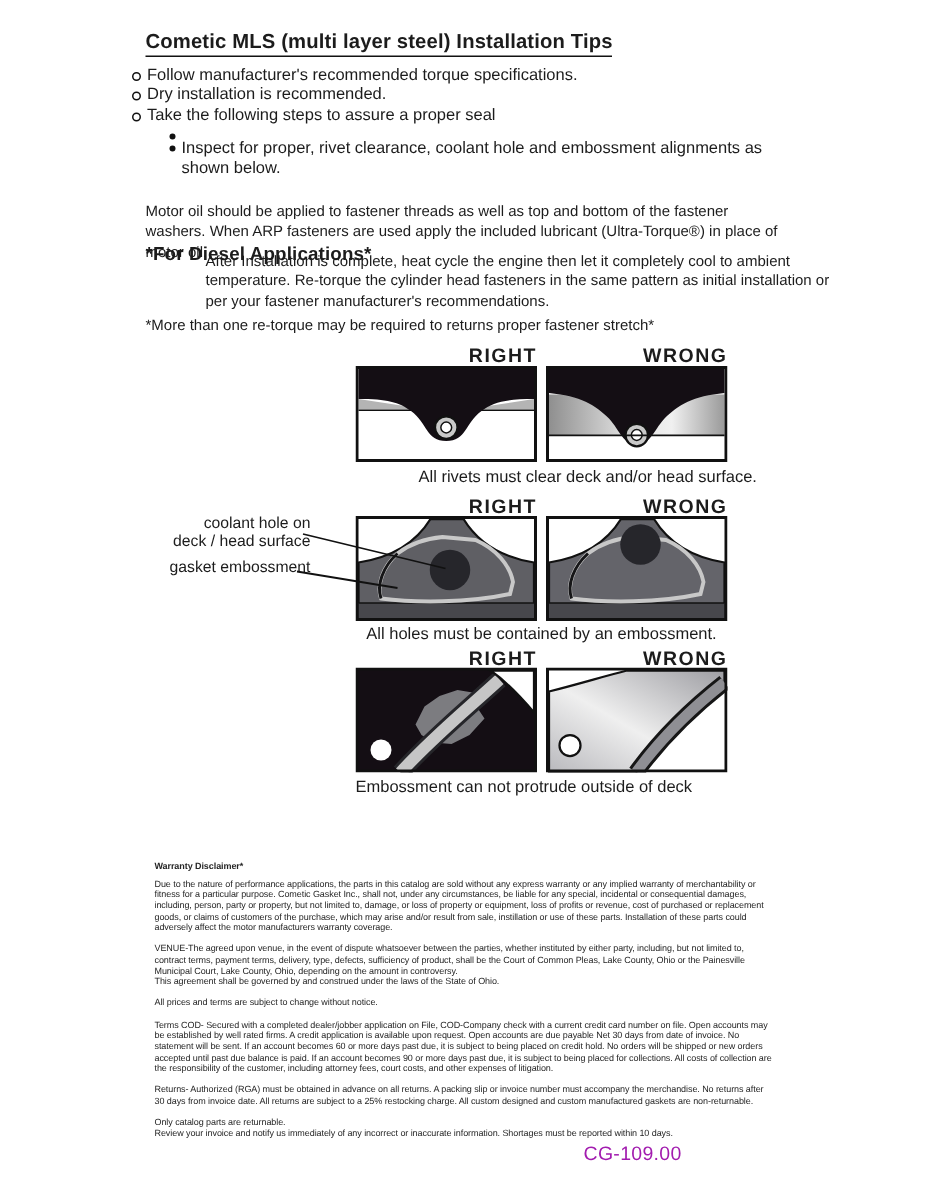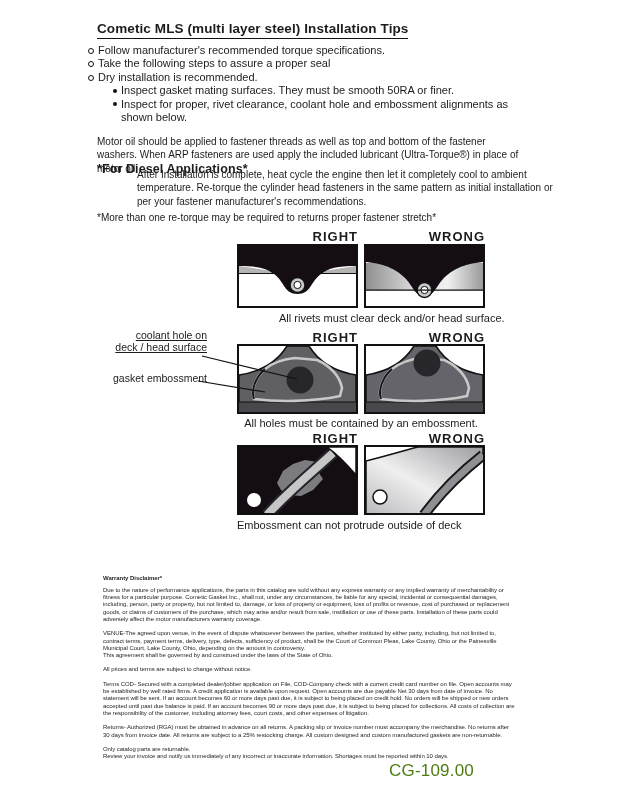--- a/index.html
+++ b/index.html
@@ -14,47 +14,46 @@
   .sub{margin-left:25px;}
   .h2{font-size:12.5px;font-weight:bold;letter-spacing:.1px;margin-top:44px;}
   .dg-head{font-size:13px;font-weight:bold;letter-spacing:1px;text-align:right;width:121px;}
   .caption{font-size:11px;line-height:13px;}
   .lbl{font-size:10.5px;line-height:11.5px;text-align:right;width:112px;}
   svg{display:block;}
   .fineprint{font-size:6px;line-height:7.3px;color:#262626;letter-spacing:-0.05px;width:414px;}
   .fineprint .hd{font-weight:bold;margin-bottom:4.5px;}
   .fineprint p{margin:0 0 7px 0;}
   .fineprint p.tight{margin:0;}
-  .pagenum{font-size:17px;color:#4d7c0f;letter-spacing:.2px;}
+  .pagenum{font-size:13px;color:#a21caf;letter-spacing:.2px;}
 </style>
 </head>
 <body>
 
 <div id="page">
 
   <div class="abs" style="left:97px;top:19px;">
     <span class="title">Cometic MLS (multi layer steel) Installation Tips</span>
   </div>
 
   <div class="abs" style="left:88px;top:44px;width:440px;">
     <div class="bullet-row">
       <span class="b-open"></span>
       <span>Follow manufacturer's recommended torque specifications.</span>
     </div>
     <div class="bullet-row">
       <span class="b-open"></span>
-      <span>Take the following steps to assure a proper seal</span>
+      <span>Dry installation is recommended.</span>
     </div>
     <div class="bullet-row">
       <span class="b-open"></span>
-      <span>Dry installation is recommended.</span>
+      <span>Take the following steps to assure a proper seal</span>
     </div>
     <div class="bullet-row sub">
       <span class="b-dot"></span>
-      <span>Inspect gasket mating surfaces.  They must be smooth 50RA or finer.</span>
     </div>
     <div class="bullet-row sub">
       <span class="b-dot"></span>
       <span>Inspect for proper, rivet clearance, coolant hole and embossment alignments as shown below.</span>
     </div>
   </div>
 
   <div class="abs h2" style="left:97px;top:118px;">*For Diesel Applications*</div>
   <div class="abs body-txt" style="left:97px;top:135px;width:424px;">Motor oil should be applied to fastener threads as well as top and bottom of the fastener washers. When ARP fasteners are used apply the included lubricant (Ultra-Torque®) in place of motor oil.</div>
   <div class="abs body-txt" style="left:97px;top:168px;width:424px;margin-left:40px;">After Installation is complete, heat cycle the engine then let it completely cool to ambient temperature. Re-torque the cylinder head fasteners in the same pattern as initial installation or per your fastener manufacturer's recommendations.</div>
@@ -92,21 +91,21 @@
       <path d="M2,2 H119 V18 C98,20 88,26 79,35 C71,44 70,52 60.5,52 C51,52 50,44 42,35 C33,26 23,20 2,18 Z" fill="#140e14"></path>
       <circle cx="60.5" cy="46" r="7.5" fill="#c9c9c9" stroke="#111" stroke-width="1.5"></circle>
       <circle cx="60.5" cy="46" r="3.6" fill="#ffffff" stroke="#111" stroke-width="1"></circle>
       <line x1="2" y1="46.2" x2="119" y2="46.2" stroke="#111" stroke-width="1.2"></line>
       <rect x="1" y="1" width="119" height="62" fill="none" stroke="#111" stroke-width="2"></rect>
     </svg>
   </div>
 
   <div class="abs caption" style="left:237px;top:312px;margin-left:42px;">All rivets must clear deck and/or head surface.</div>
 
-  <div class="abs lbl" style="left:95px;top:330px;text-decoration:underline;">
+  <div class="abs lbl" style="left:95px;top:344px;">
     <div>coolant hole on</div>
     <div>deck / head surface</div>
   </div>
   <div class="abs lbl" style="left:95px;top:373px;">gasket embossment</div>
 
   <div class="abs dg-head" style="left:237px;top:330px;">RIGHT</div>
   <div class="abs dg-head" style="left:364px;top:330px;">WRONG</div>
 
   <div class="abs" style="left:237px;top:344px;">
     <svg width="121" height="70" viewBox="0 0 121 70">

